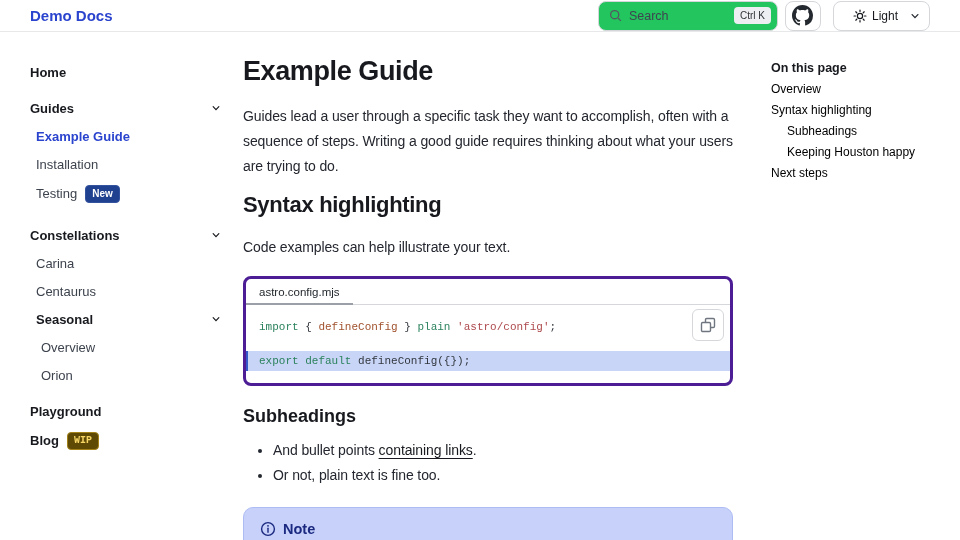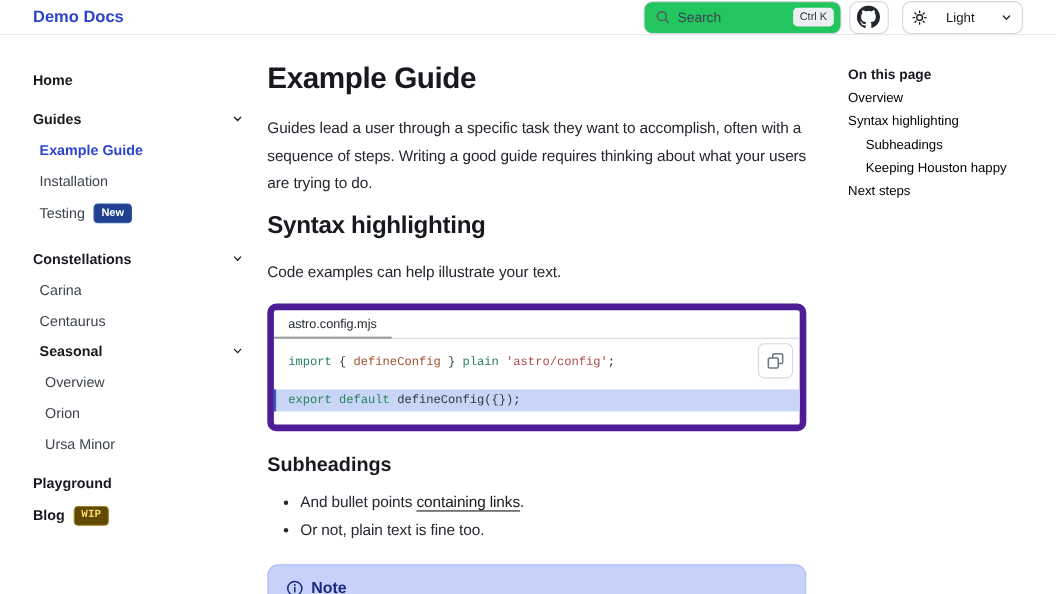--- a/index.html
+++ b/index.html
@@ -11,21 +11,21 @@
     border-bottom:1px solid #e7e8ea; background:#fff; }
   .logo { font-size:15px; font-weight:700; color:#2b44ce; margin-right:auto; cursor:pointer; }
   .search-btn { width:180px; height:30px; border:1px solid #d4d6da; border-radius:8px;
     background:#22c55e; display:flex; align-items:center; gap:7px; padding:0 6px 0 10px;
     font-size:12.5px; color:#3f4450; cursor:pointer;margin-left:48px; }
   .search-kbd { margin-left:auto; background:#eceef1; border-radius:4px; padding:3px 6px;
     font-size:10px; color:#2f3237; font-family:"Liberation Sans", sans-serif; }
   .gh-btn { width:36px; height:30px; margin-left:7px; border:1px solid #d4d6da; border-radius:8px;
     background:#fff; display:flex; align-items:center; justify-content:center; cursor:pointer; }
   .theme-sel { height:30px; margin-left:12px; border:1px solid #d4d6da; border-radius:8px;
-    background:#fff; display:flex; align-items:center; gap:17px; padding:0 9px 0 8px;
+    background:#fff; display:flex; align-items:center; gap:5px; padding:0 9px 0 19px;
     font-size:12px; color:#17191e; cursor:pointer; }
   .theme-sel .caret { margin-left:7px; }
 
   
   .layout { display:flex; align-items:flex-start; }
 
   
   .sidebar { width:235px; flex:none; padding:26px 14px 0 30px; font-size:13px; }
   .s-item { display:flex; align-items:center; padding:6.5px 0; color:#3d434d; cursor:pointer; }
   .s-group { font-weight:700; color:#17191e; justify-content:space-between; }
@@ -38,21 +38,21 @@
   .badge-new { background:#20418f; color:#fff; border:1px solid #34539f; }
   .badge-wip { background:#5f4a05; color:#f7d664; border:1px solid #a3821a;
     font-family:"Liberation Mono", monospace; }
 
   
   .main { width:506px; flex:none; padding:24px 8px 0 8px; }
   .h1 { font-size:27px; letter-spacing:-0.4px; font-weight:700; color:#17191e; line-height:30px; }
   .para { margin-top:18px; font-size:14px; letter-spacing:-0.1px; line-height:25px; color:#24272f; }
   .h2 { margin-top:14px; font-size:22px; letter-spacing:-0.3px; font-weight:700; color:#17191e; line-height:24px; }
   .h3 { margin-top:20px; font-size:18px; font-weight:700; color:#17191e; line-height:20px; }
-  .code-frame { margin-top:16px; border:6px solid #4c1d95; border-radius:8px; overflow:hidden; background:#fff; }
+  .code-frame { margin-top:16px; border:3px solid #4c1d95; border-radius:8px; overflow:hidden; background:#fff; }
   .tab-bar { border-bottom:1px solid #d5d7da; }
   .code-tab { display:inline-block; padding:7px 13px 5px; margin-bottom:-1px; font-size:11.5px;
     color:#24292f; border-bottom:2px solid #9ba0a6; cursor:pointer; }
   .code-area { position:relative; padding:12px 0; font-family:"Liberation Mono", monospace;
     font-size:11px; line-height:20px; color:#32373f; }
   .code-line { white-space:pre; padding-left:11px; border-left:2px solid transparent; }
   .code-line.blank { height:14px; }
   .code-line.hl { background:#c8d5f6; border-left-color:#3558c8; }
   .tok-kw { color:#2b825d; } .tok-fn { color:#a0522d; } .tok-str { color:#ae4a4e; }
   .copy-btn { position:absolute; top:4px; right:6px; width:32px; height:32px;
@@ -161,23 +161,20 @@
             <path d="M3 5 L7 9.2 L11 5"></path>
           </svg>
       </span>
     </div>
     <div class="s-item s-l3">
       <span>Overview</span>
     </div>
     <div class="s-item s-l3">
       <span>Orion</span>
     </div>
-    <div class="s-item s-l3">
-      <span>Ursa Minor</span>
-    </div>
 
     <div class="s-item s-bold mt8">
       <span>Playground</span>
     </div>
     <div class="s-item s-bold">
       <span>Blog</span>
       <span class="badge badge-wip">WIP</span>
     </div>
   </nav>
 

